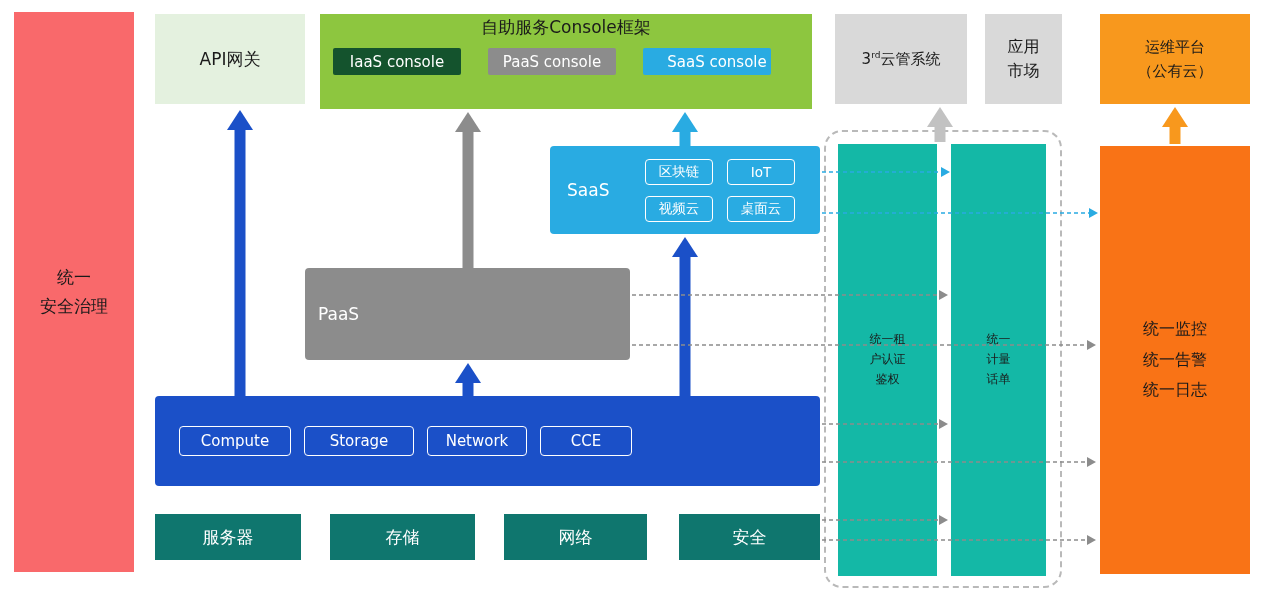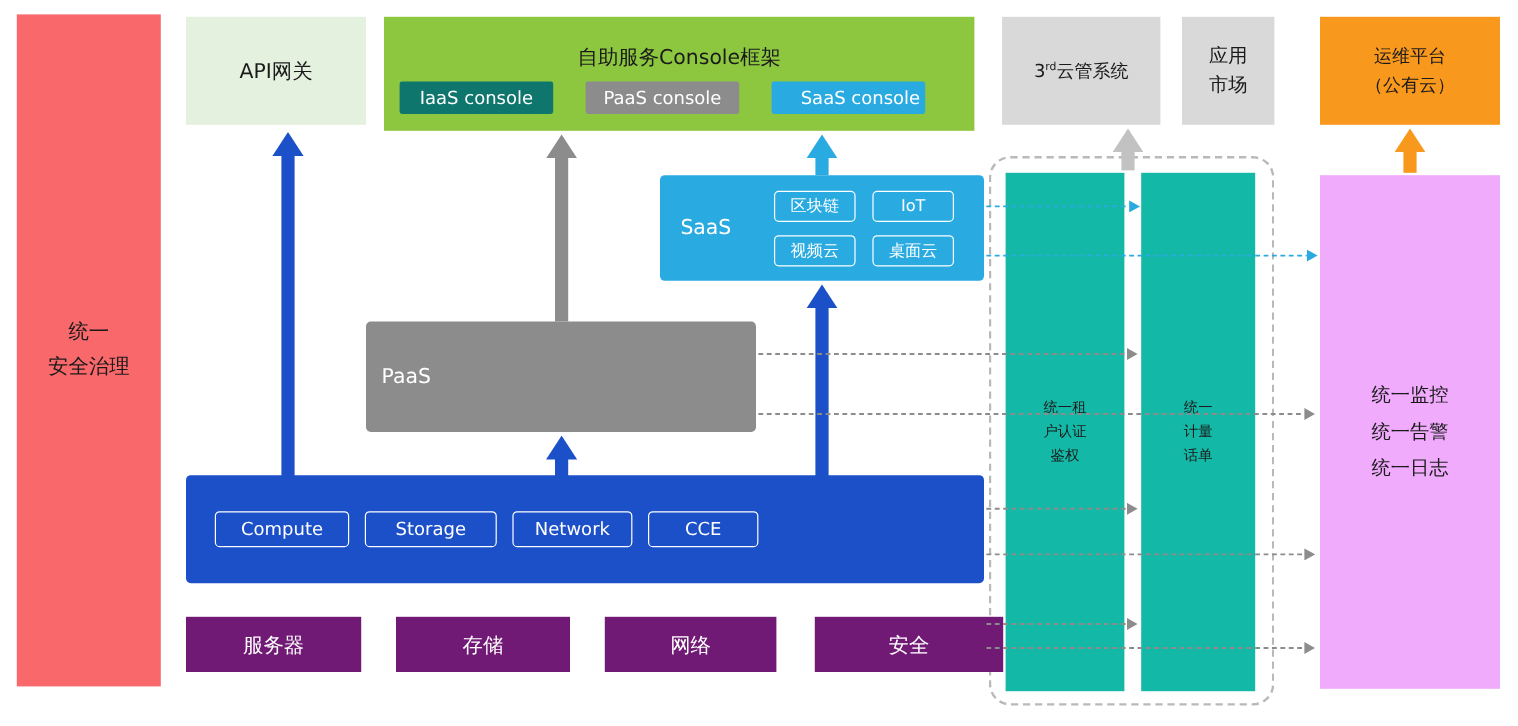--- a/index.html
+++ b/index.html
@@ -6,24 +6,24 @@
   body { background:#fff; font-family:"DejaVu Sans","Liberation Sans",sans-serif; }
   #canvas { position:relative; width:1265px; height:605px; background:#fff; overflow:hidden; color:#1a1a1a; }
   .box { position:absolute; display:flex; align-items:center; justify-content:center; text-align:center; }
   .preline { white-space:pre-line; }
 
   #left-bar { left:14px; top:12px; width:120px; height:560px; background:#F9696B; font-size:17px; line-height:1.7; z-index:2; }
 
   #api-gateway { left:155px; top:14px; width:150px; height:90px; background:#E4F1DF; font-size:17px; z-index:2; }
 
   #console-frame { position:absolute; left:320px; top:14px; width:492px; height:95px; background:#8DC63F; z-index:2; }
-  #console-title { text-align:center; font-size:17px; padding-top:22px; }
+  #console-title { text-align:center; font-size:17px; padding-top:2px; }
   #console-chips { display:flex; justify-content:flex-start; padding-left:13px; gap:27px; margin-top:9px; }
   .console-chip { width:128px; height:27px; display:flex; align-items:center; justify-content:center; color:#fff; font-size:15px; border-radius:2px; }
-  .c-iaas { background:#0f766e; }
+  .c-iaas { background:#14532d; }
   .c-paas { background:#8C8C8C; }
   .c-saas { background:#29ABE2;padding-left:20px; }
 
   #third-party { left:835px; top:14px; width:132px; height:90px; background:#D9D9D9; font-size:15px; z-index:2;text-align:right; }
   #third-party sup { font-size:9px; }
   #app-market { left:985px; top:14px; width:77px; height:90px; background:#D9D9D9; font-size:16px; line-height:1.5; z-index:2; }
   #ops-platform { left:1100px; top:14px; width:150px; height:90px; background:#F8981D; font-size:15px; line-height:1.6; z-index:2; }
 
   #saas-box { position:absolute; left:550px; top:146px; width:270px; height:88px; background:#29ABE2; border-radius:4px; display:flex; align-items:center; z-index:2; }
   .layer-label { font-size:17px; color:#fff; }
@@ -35,31 +35,31 @@
   #paas-box .layer-label { margin-left:13px; width:52px; text-align:left; }
   #paas-grid { display:grid; grid-template-columns:66px 67px 86px; gap:10px 10px; }
   #paas-grid .chip { font-size:13px; height:25px; }
 
   #infra-box { position:absolute; left:155px; top:396px; width:665px; height:90px; background:#1B50C8; border-radius:4px; display:flex; align-items:center; z-index:2; }
   #infra-label { color:#fff; font-size:17px; margin-left:15px; }
   #infra-chips { display:flex; gap:13px; margin-left:24px; }
   #infra-chips .chip { font-size:15px; height:30px; }
   .w1{ width:112px; } .w2{ width:110px; } .w3{ width:100px; } .w4{ width:92px; }
 
-  .hw { position:absolute; top:514px; height:46px; background:#701a75; color:#fff; font-size:17px; display:flex; align-items:center; justify-content:center; z-index:2; }
+  .hw { position:absolute; top:514px; height:46px; background:#0f766e; color:#fff; font-size:17px; display:flex; align-items:center; justify-content:center; z-index:2; }
   #hw-server { left:155px; width:146px; }
   #hw-storage { left:330px; width:145px; }
   #hw-network { left:504px; width:143px; }
-  #hw-security { left:679px; width:157px; }
+  #hw-security { left:679px; width:141px; }
 
   #dashed-frame { position:absolute; left:824px; top:130px; width:238px; height:458px; border:2px dashed #B9B9B9; border-radius:18px; z-index:1; }
   .vbar { background:#14b8a6; font-size:12px; line-height:1.65; z-index:2; }
   #auth-bar { left:838px; top:144px; width:99px; height:432px; }
   #billing-bar { left:951px; top:144px; width:95px; height:432px; }
-  #monitor-bar { left:1100px; top:146px; width:150px; height:428px; background:#f0abfc; font-size:16px; line-height:1.9; z-index:2; }
+  #monitor-bar { left:1100px; top:146px; width:150px; height:428px; background:#f97316; font-size:16px; line-height:1.9; z-index:2; }
 
   #arrows { position:absolute; left:0; top:0; z-index:6; pointer-events:none; }
   #arrows .fat { stroke-width:11; }
   #arrows .dash { stroke-width:1.6; stroke-dasharray:4 3; fill:none; }
 </style>
 </head>
 <body>
 
 <div id="canvas">
 

